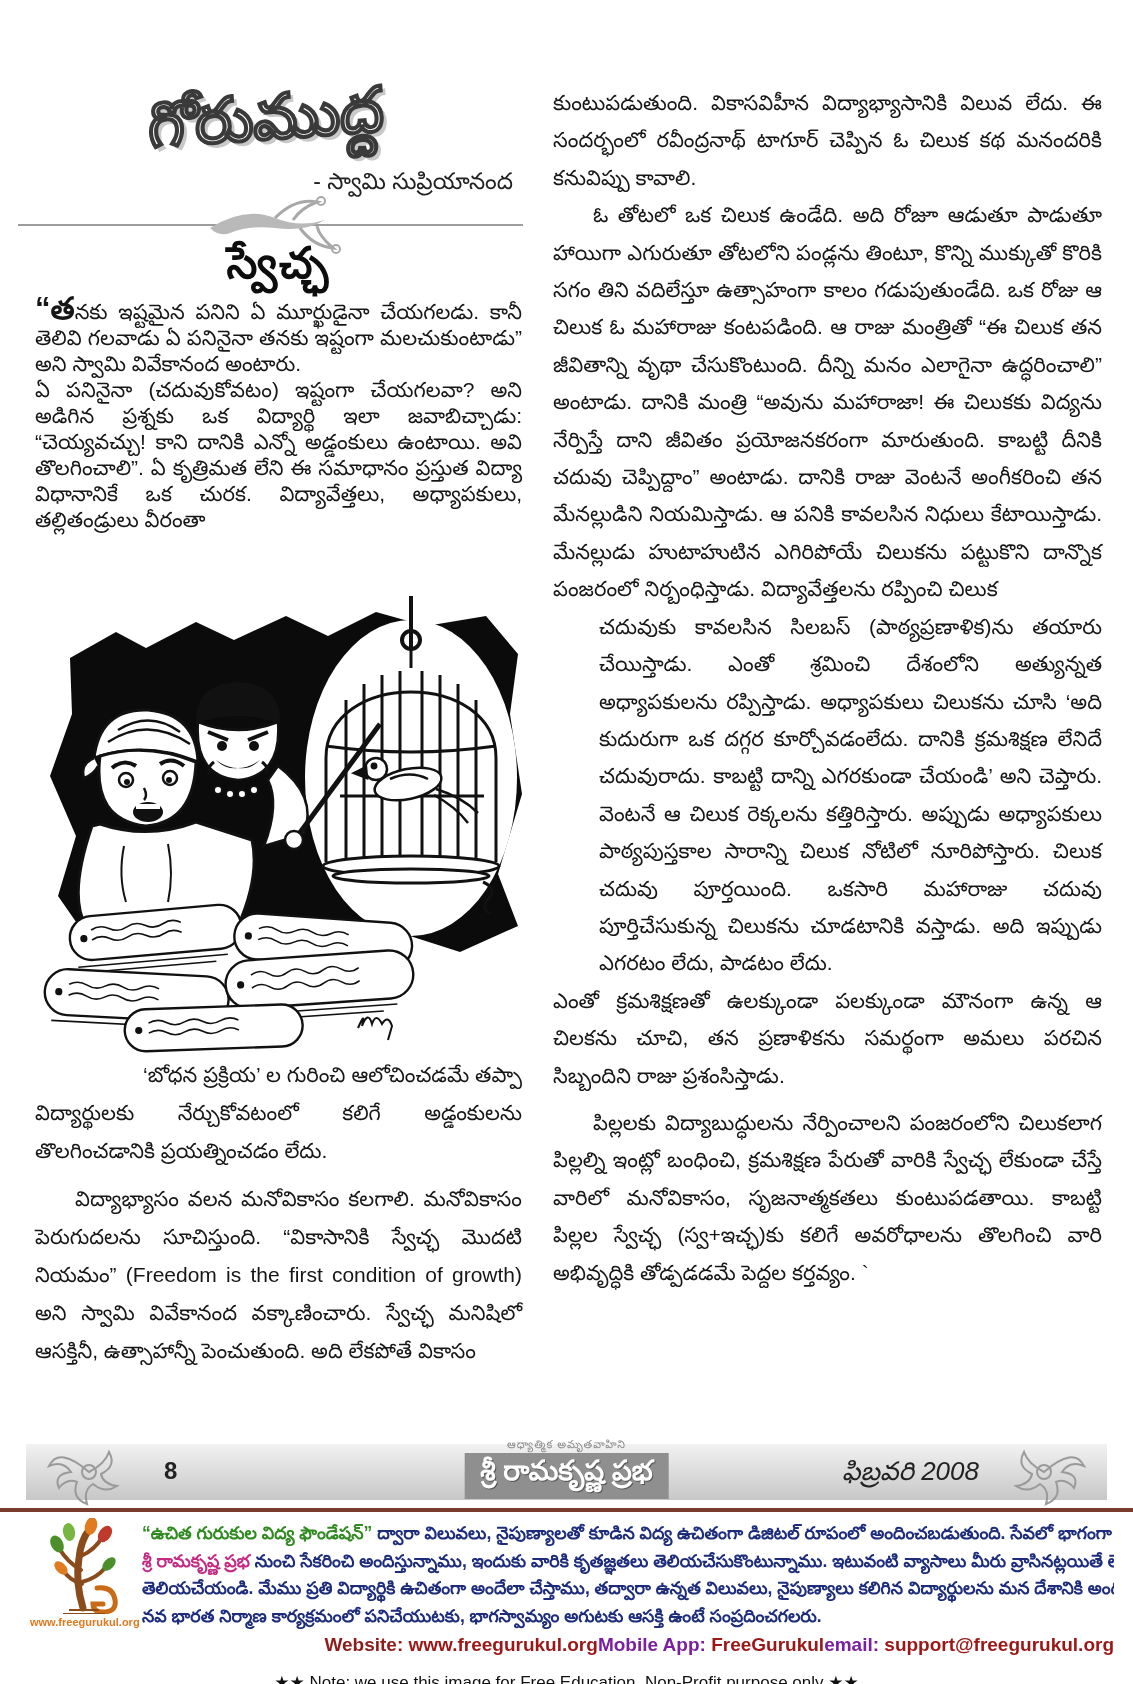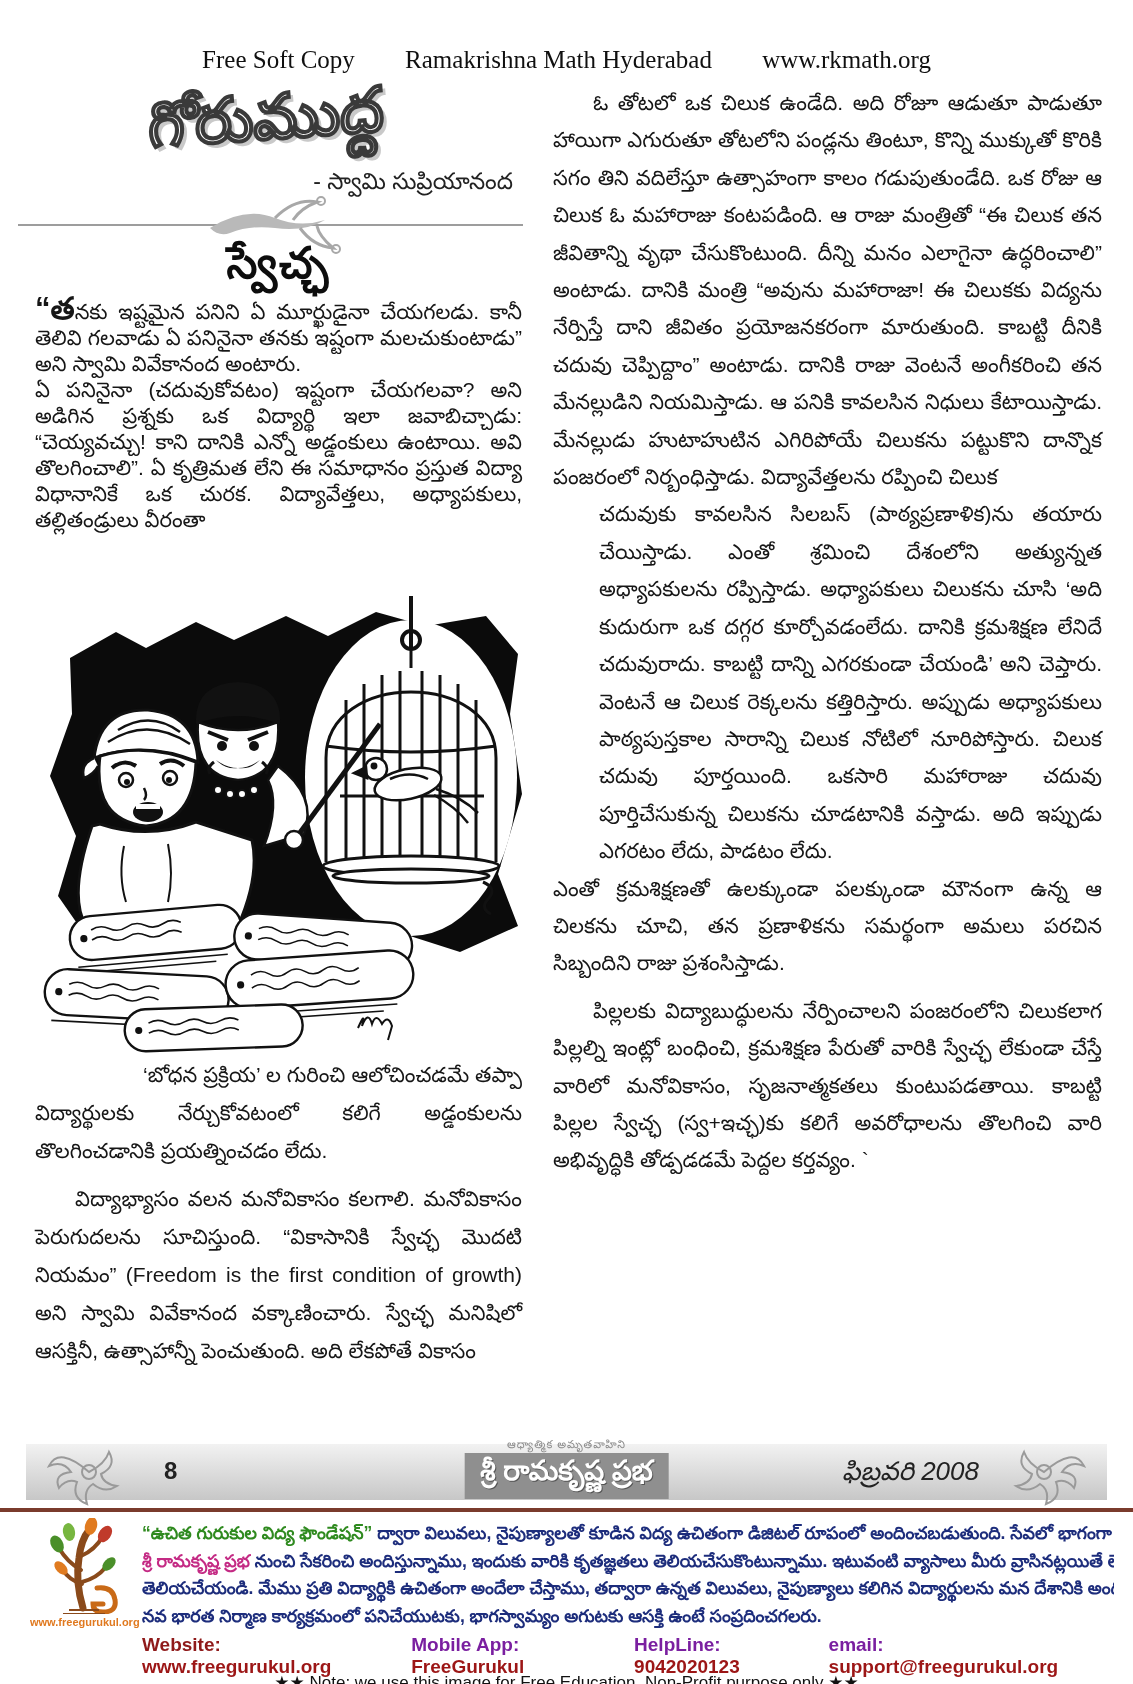--- a/index.html
+++ b/index.html
@@ -82,25 +82,20 @@
   .note {
     position:absolute; left:0; top:156px; width:1133px; text-align:center;
     font-size:17px; color:#111;
   }
 </style>
 </head>
 <body>
 
 <div id="page">
 
-  <div class="hdr">
-    <span>Free Soft Copy</span>
-    <span>Ramakrishna Math Hyderabad</span>
-    <span>www.rkmath.org</span>
-  </div>
 
   <div class="masthead">గోరుముద్ద</div>
   <div class="author">- స్వామి సుప్రియానంద</div>
 
   <div class="rule1"></div>
   <svg class="ornament" width="170" height="70" viewBox="0 0 170 70">
     <path d="M5,40 Q40,18 70,30 Q95,40 120,32 Q100,44 70,40 Q45,37 25,45 Q14,49 5,40 Z" fill="#b9b9b9"></path>
     <path d="M70,30 Q90,10 112,14 Q96,20 88,32" fill="none" stroke="#a8a8a8" stroke-width="3"></path>
     <path d="M95,40 Q108,58 128,60 Q114,48 112,38" fill="none" stroke="#a8a8a8" stroke-width="3"></path>
     <circle cx="116" cy="13" r="4" fill="none" stroke="#a8a8a8" stroke-width="2"></circle>
@@ -224,20 +219,21 @@
 
     <path d="M330,432 q8,-18 4,-2 q6,-16 10,-2 q4,-12 10,0 q6,-10 10,2 l-4,14" fill="none" stroke="#111" stroke-width="2"></path>
   </svg>
 
   <div class="col leftcol2">
     <p class="bigind">‘బోధన ప్రక్రియ’ ల గురించి ఆలోచించడమే తప్పా విద్యార్థులకు నేర్చుకోవటంలో కలిగే అడ్డంకులను తొలగించడానికి ప్రయత్నించడం లేదు.</p>
     <p class="ind para-gap">విద్యాభ్యాసం వలన మనోవికాసం కలగాలి. మనోవికాసం పెరుగుదలను సూచిస్తుంది. “వికాసానికి స్వేచ్ఛ మొదటి నియమం” (Freedom is the first condition of growth) అని స్వామి వివేకానంద వక్కాణించారు. స్వేచ్ఛ మనిషిలో ఆసక్తినీ, ఉత్సాహాన్నీ పెంచుతుంది. అది లేకపోతే వికాసం</p>
   </div>
 
   <div class="col rightcol">
+    <p>కుంటుపడుతుంది. వికాసవిహీన విద్యాభ్యాసానికి విలువ లేదు. ఈ సందర్భంలో రవీంద్రనాథ్ టాగూర్ చెప్పిన ఓ చిలుక కథ మనందరికి కనువిప్పు కావాలి.</p>
     <p class="ind">ఓ తోటలో ఒక చిలుక ఉండేది. అది రోజూ ఆడుతూ పాడుతూ హాయిగా ఎగురుతూ తోటలోని పండ్లను తింటూ, కొన్ని ముక్కుతో కొరికి సగం తిని వదిలేస్తూ ఉత్సాహంగా కాలం గడుపుతుండేది. ఒక రోజు ఆ చిలుక ఓ మహారాజు కంటపడింది. ఆ రాజు మంత్రితో “ఈ చిలుక తన జీవితాన్ని వృథా చేసుకొంటుంది. దీన్ని మనం ఎలాగైనా ఉద్ధరించాలి” అంటాడు. దానికి మంత్రి “అవును మహారాజా! ఈ చిలుకకు విద్యను నేర్పిస్తే దాని జీవితం ప్రయోజనకరంగా మారుతుంది. కాబట్టి దీనికి చదువు చెప్పిద్దాం” అంటాడు. దానికి రాజు వెంటనే అంగీకరించి తన మేనల్లుడిని నియమిస్తాడు. ఆ పనికి కావలసిన నిధులు కేటాయిస్తాడు. మేనల్లుడు హుటాహుటిన ఎగిరిపోయే చిలుకను పట్టుకొని దాన్నొక పంజరంలో నిర్బంధిస్తాడు. విద్యావేత్తలను రప్పించి చిలుక</p>
     <p class="midblock">చదువుకు కావలసిన సిలబస్ (పాఠ్యప్రణాళిక)ను తయారు చేయిస్తాడు. ఎంతో శ్రమించి దేశంలోని అత్యున్నత అధ్యాపకులను రప్పిస్తాడు. అధ్యాపకులు చిలుకను చూసి ‘అది కుదురుగా ఒక దగ్గర కూర్చోవడంలేదు. దానికి క్రమశిక్షణ లేనిదే చదువురాదు. కాబట్టి దాన్ని ఎగరకుండా చేయండి’ అని చెప్తారు. వెంటనే ఆ చిలుక రెక్కలను కత్తిరిస్తారు. అప్పుడు అధ్యాపకులు పాఠ్యపుస్తకాల సారాన్ని చిలుక నోటిలో నూరిపోస్తారు. చిలుక చదువు పూర్తయింది. ఒకసారి మహారాజు చదువు పూర్తిచేసుకున్న చిలుకను చూడటానికి వస్తాడు. అది ఇప్పుడు ఎగరటం లేదు, పాడటం లేదు.</p>
     <p>ఎంతో క్రమశిక్షణతో ఉలక్కుండా పలక్కుండా మౌనంగా ఉన్న ఆ చిలకను చూచి, తన ప్రణాళికను సమర్థంగా అమలు పరచిన సిబ్బందిని రాజు ప్రశంసిస్తాడు.</p>
     <p class="ind para-gap">పిల్లలకు విద్యాబుద్ధులను నేర్పించాలని పంజరంలోని చిలుకలాగ పిల్లల్ని ఇంట్లో బంధించి, క్రమశిక్షణ పేరుతో వారికి స్వేచ్ఛ లేకుండా చేస్తే వారిలో మనోవికాసం, సృజనాత్మకతలు కుంటుపడతాయి. కాబట్టి పిల్లల స్వేచ్ఛ (స్వ+ఇచ్ఛ)కు కలిగే అవరోధాలను తొలగించి వారి అభివృద్ధికి తోడ్పడడమే పెద్దల కర్తవ్యం.   `</p>
   </div>
 
   <div class="fband">
     <svg class="flourish left" width="90" height="72" viewBox="0 0 90 72">
       <path d="M45,36 q-30,-26 -40,-6 q14,-6 22,6 q-18,2 -12,16 q8,-10 18,-6 q-6,16 10,22 q-4,-14 6,-20 q12,10 24,2 q-14,-2 -16,-12 q16,-8 8,-22 q-4,12 -20,20 Z" fill="none" stroke="#9a9a9a" stroke-width="2"></path>
       <circle cx="45" cy="36" r="7" fill="none" stroke="#9a9a9a" stroke-width="2"></circle>
@@ -274,19 +270,18 @@
     </div>
     <div class="plines">
       <div><span class="hl-green">“ఉచిత గురుకుల విద్య ఫౌండేషన్”</span><span> ద్వారా విలువలు, నైపుణ్యాలతో కూడిన విద్య ఉచితంగా డిజిటల్ రూపంలో అందించబడుతుంది. సేవలో భాగంగా ఈ చిత్రాన్ని</span></div>
       <div><span class="hl-pink">శ్రీ రామకృష్ణ ప్రభ</span><span> నుంచి సేకరించి అందిస్తున్నాము, ఇందుకు వారికి కృతజ్ఞతలు తెలియచేసుకొంటున్నాము.  ఇటువంటి వ్యాసాలు మీరు వ్రాసినట్లయితే లేక సేకరిస్తే మాకు</span></div>
       <div>తెలియచేయండి. మేము ప్రతి విద్యార్థికి ఉచితంగా అందేలా చేస్తాము, తద్వారా ఉన్నత విలువలు, నైపుణ్యాలు కలిగిన విద్యార్థులను మన దేశానికి అందించవచ్చు. మాతో కలిసి</div>
       <div>నవ భారత నిర్మాణ కార్యక్రమంలో పనిచేయుటకు, భాగస్వామ్యం అగుటకు ఆసక్తి ఉంటే సంప్రదించగలరు.</div>
     </div>
     <div class="contact">
       <span><span class="lab1">Website:</span> <span class="val">www.freegurukul.org</span></span>
       <span><span class="lab2">Mobile App:</span> <span class="val">FreeGurukul</span></span>
-      <span><span class="lab2">HelpLine:</span> <span class="val">9042020123</span></span>
       <span><span class="lab2">email:</span> <span class="val">support@freegurukul.org</span></span>
     </div>
     <div class="note">★★   Note:  we use this image for Free Education, Non-Profit purpose only   ★★</div>
   </div>
 
 </div>
 
 </body></html>

